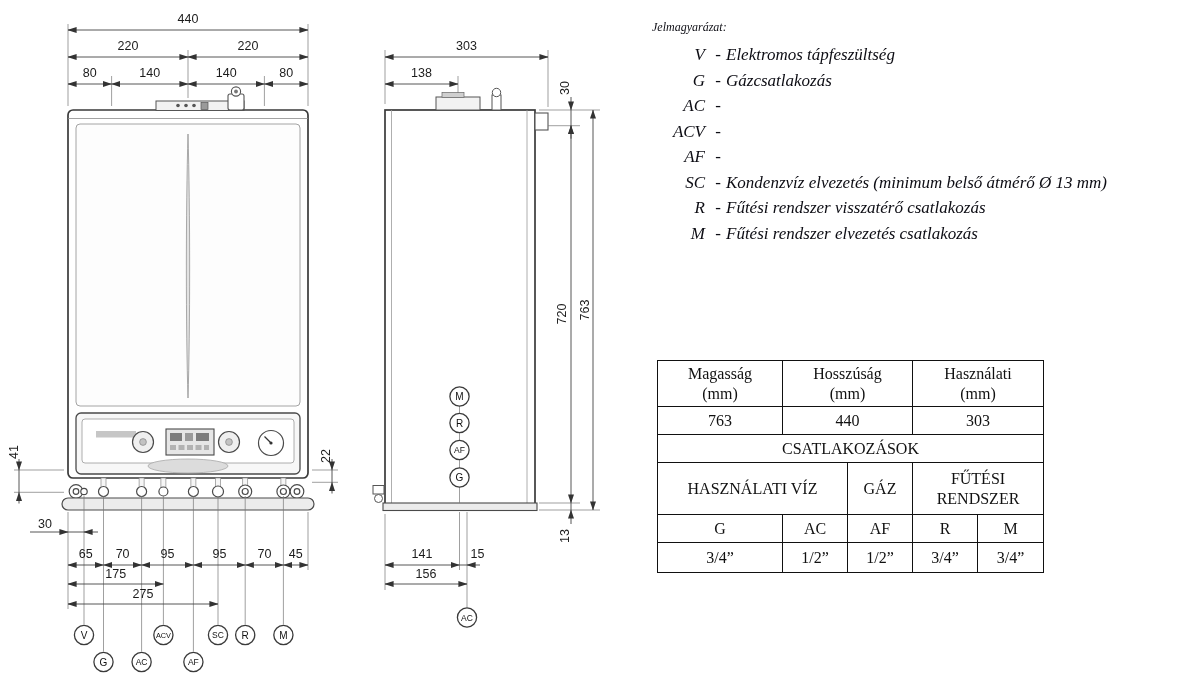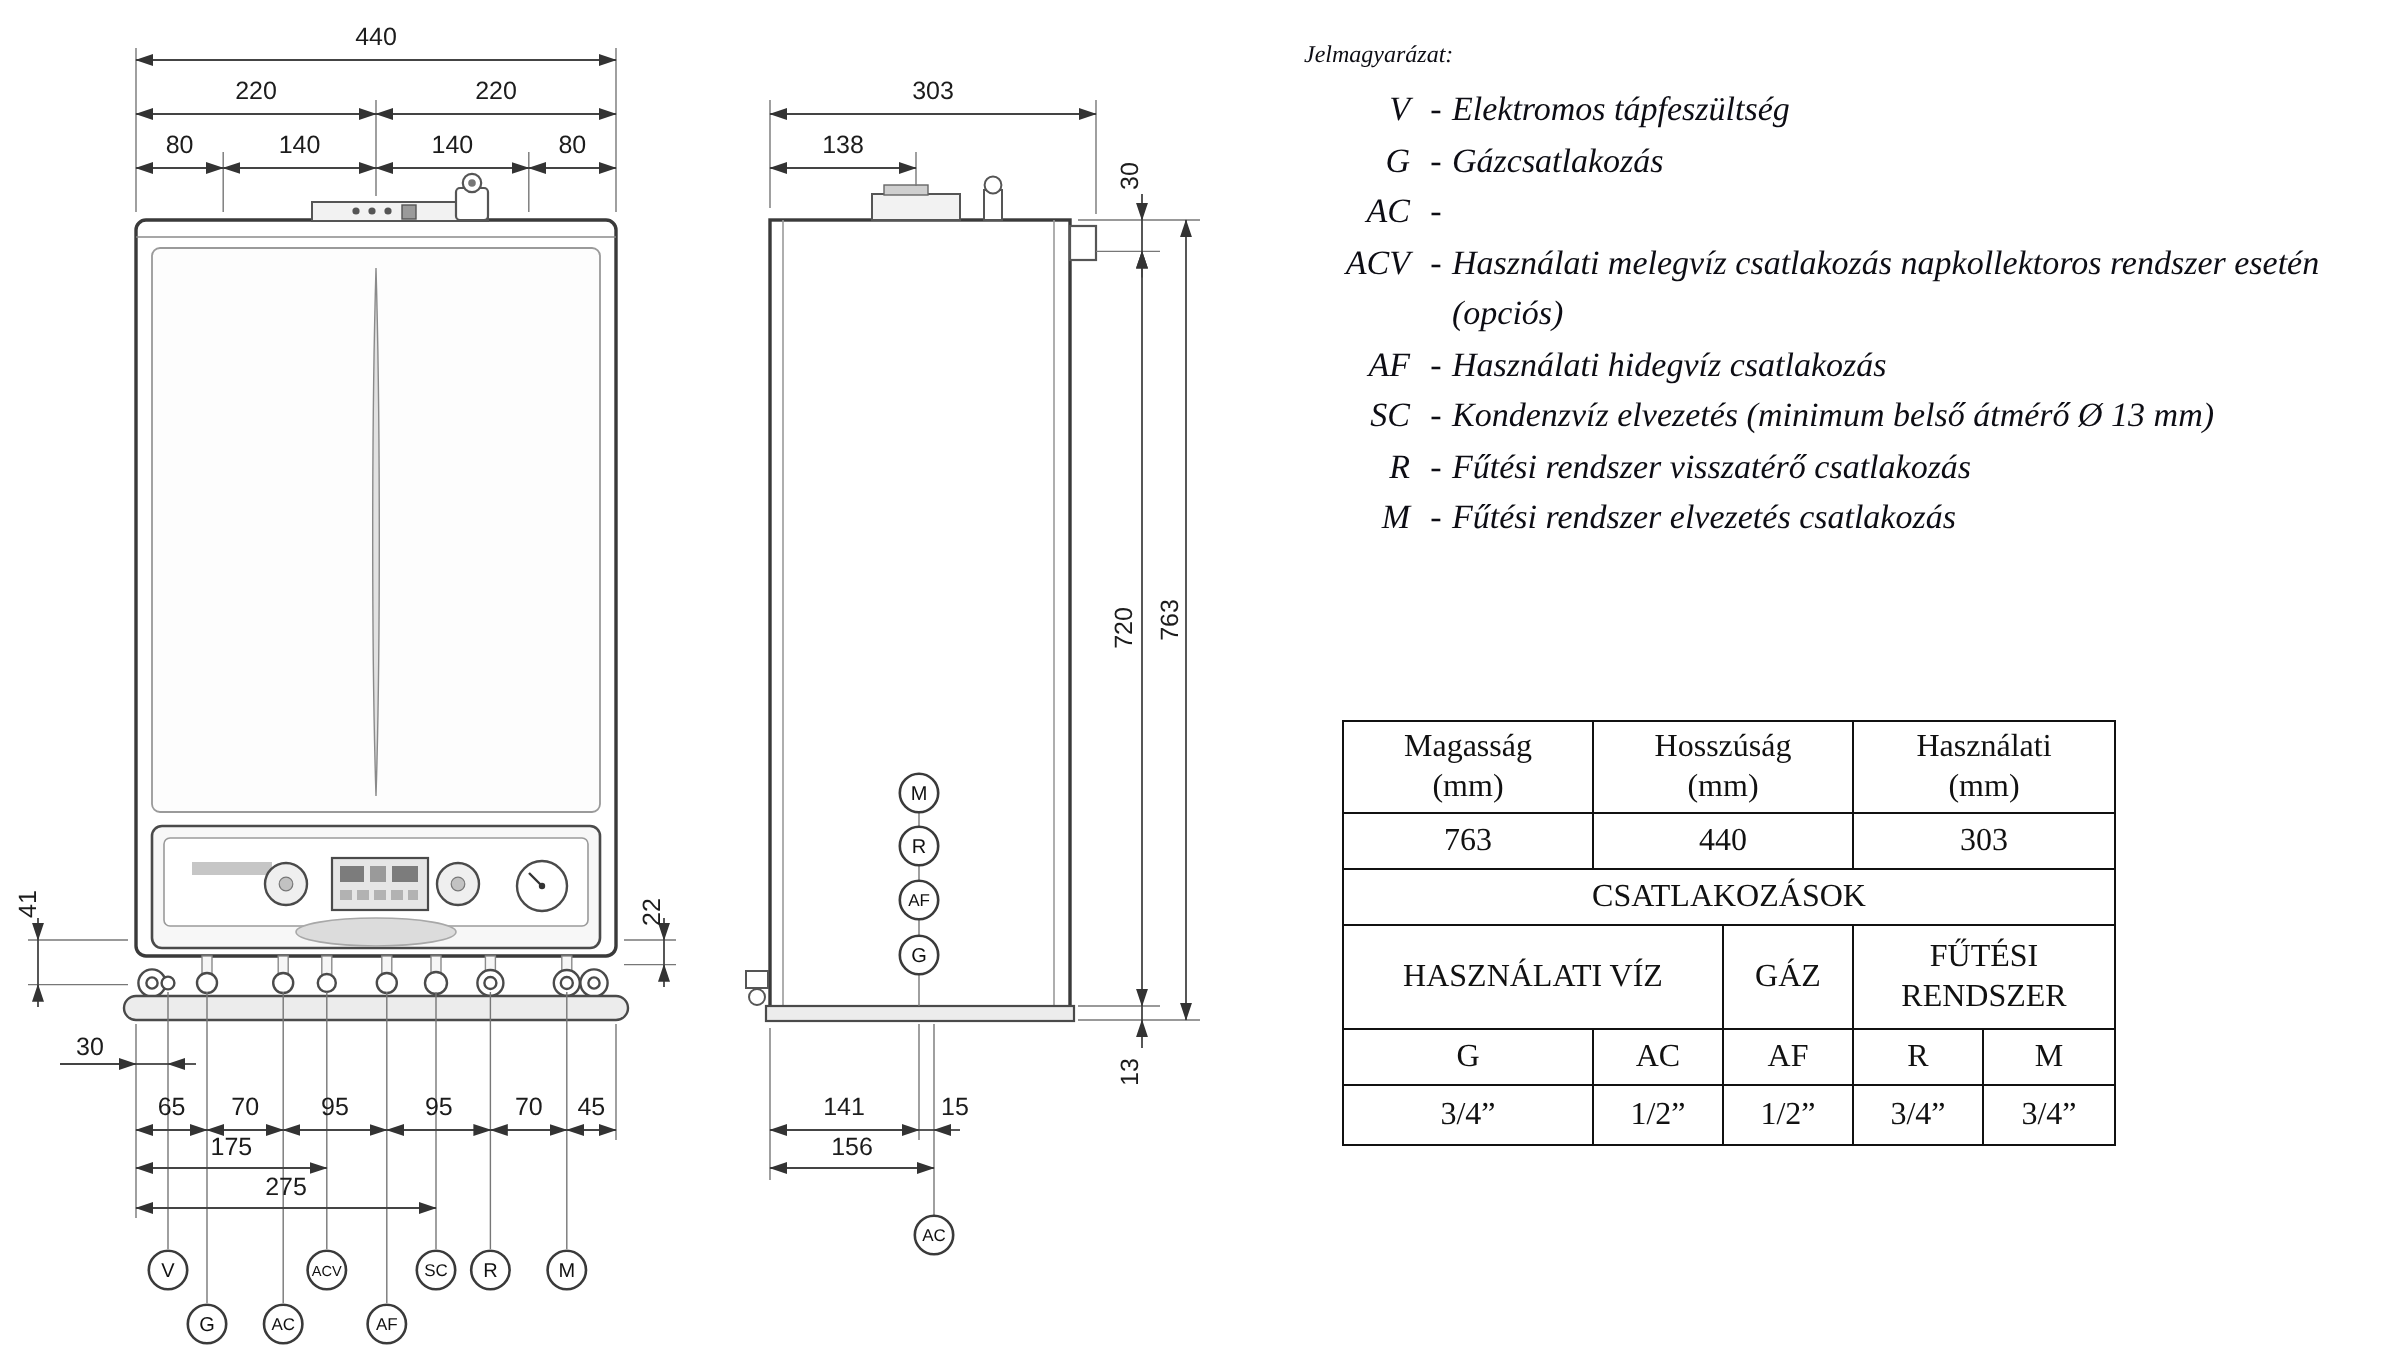--- a/index.html
+++ b/index.html
@@ -17,21 +17,21 @@
   .legend { position:absolute; left:652px; top:12px; width:546px; font-style:italic; color:#0d0d14; }
   .legend-title { font-size:12px; line-height:30px; }
   .legend-row { display:grid; grid-template-columns:58px 16px 1fr; font-size:17px; line-height:25.5px; }
   .legend-code { text-align:right; padding-right:5px; }
   .legend-dash { text-align:center; }
 
   .dim-table { position:absolute; left:657px; top:360px;
     display:grid; grid-template-columns:125px 65px 65px 65px 66px;
     grid-template-rows:46px 28px 28px 52px 28px 30px;
     border-top:1.7px solid #111; border-left:1.7px solid #111;
-    font-size:16px; color:#111; background:#fff;margin-left:14px; }
+    font-size:16px; color:#111; background:#fff; }
   .tcell { border-right:1.7px solid #111; border-bottom:1.7px solid #111;
     display:flex; flex-direction:column; align-items:center; justify-content:center;
     text-align:center; line-height:1.22; padding:2px 3px; }
   .sp2 { grid-column:span 2;text-align:center; }
   .sp5 { grid-column:span 5; }
 </style>
 </head>
 <body>
 
 <svg class="drawing" width="650" height="676" viewBox="0 0 650 676">
@@ -317,26 +317,24 @@
     <span class="legend-dash">-</span>
     <span class="legend-text">Gázcsatlakozás</span>
   </div>
   <div class="legend-row">
     <span class="legend-code">AC</span>
     <span class="legend-dash">-</span>
   </div>
   <div class="legend-row">
     <span class="legend-code">ACV</span>
     <span class="legend-dash">-</span>
-    <span class="legend-text">Használati melegvíz csatlakozás napkollektoros rendszer esetén (opciós)</span>
   </div>
   <div class="legend-row">
     <span class="legend-code">AF</span>
     <span class="legend-dash">-</span>
-    <span class="legend-text">Használati hidegvíz csatlakozás</span>
   </div>
   <div class="legend-row">
     <span class="legend-code">SC</span>
     <span class="legend-dash">-</span>
     <span class="legend-text">Kondenzvíz elvezetés (minimum belső átmérő Ø 13 mm)</span>
   </div>
   <div class="legend-row">
     <span class="legend-code">R</span>
     <span class="legend-dash">-</span>
     <span class="legend-text">Fűtési rendszer visszatérő csatlakozás</span>

